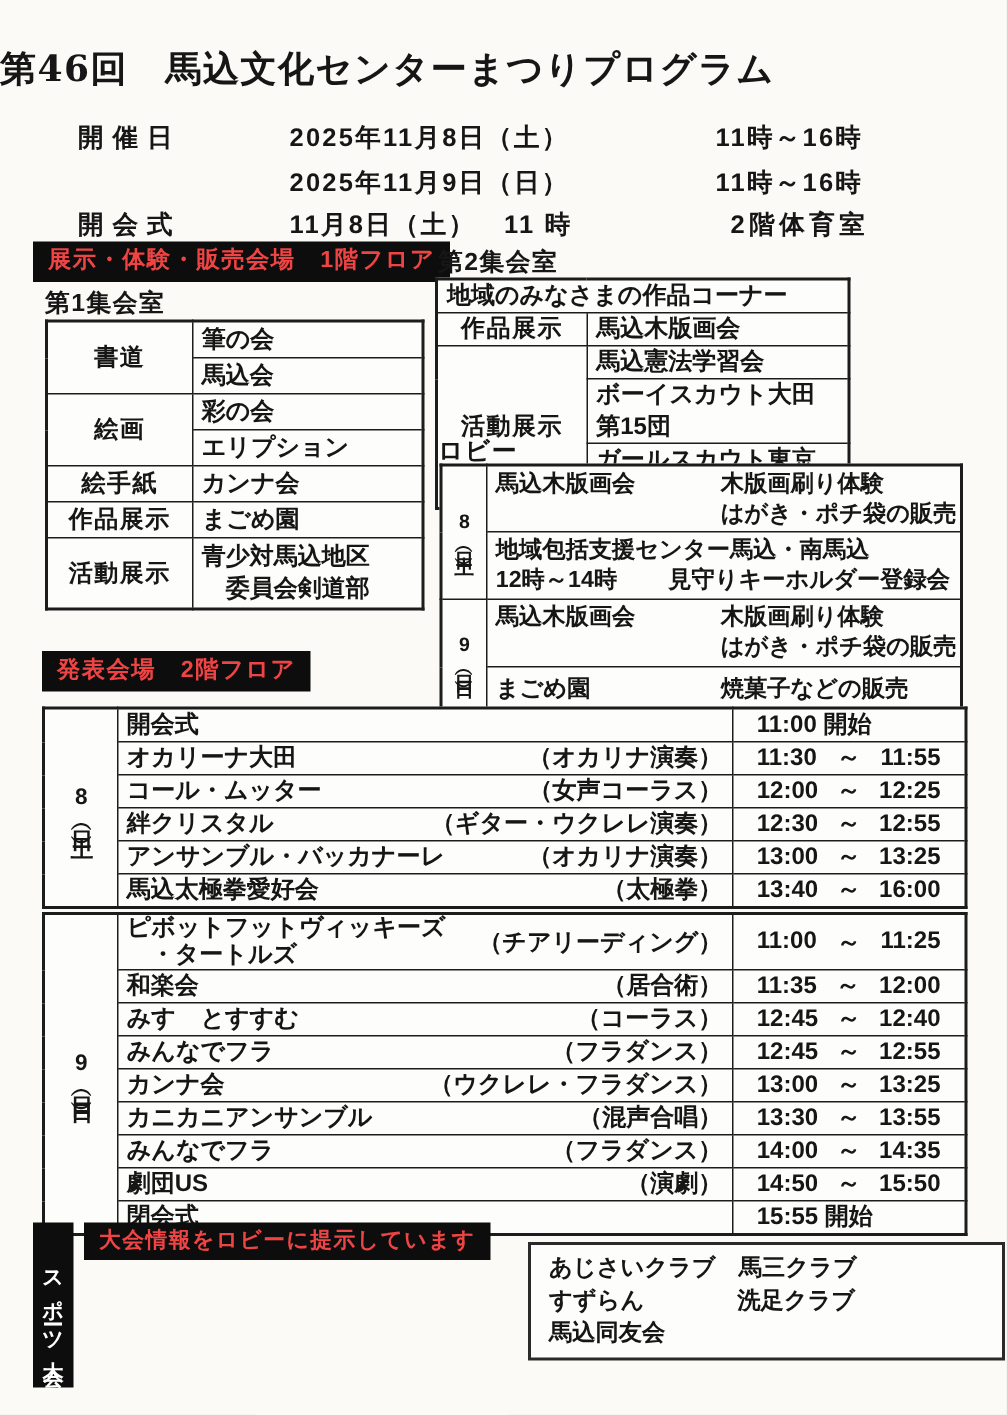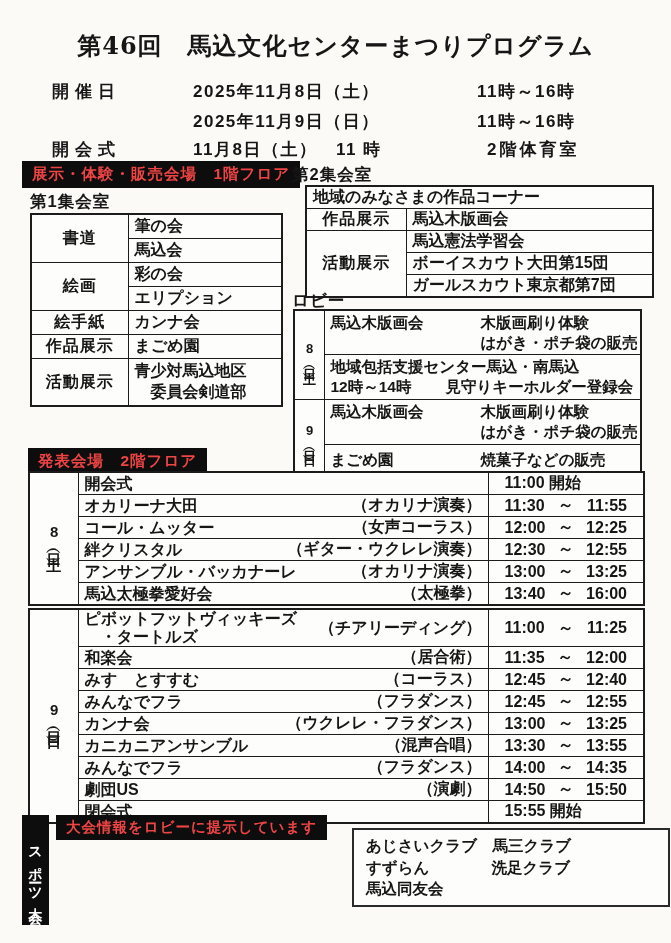--- a/index.html
+++ b/index.html
@@ -6,21 +6,21 @@
   body{
     width:671px;height:943px;
     background:#e9e8e4;
     font-family:"Liberation Sans","DejaVu Sans",sans-serif;
     font-weight:bold;color:#161616;
   }
   .page{position:relative;width:671px;height:943px;background:#fbfaf7;overflow:hidden;}
   .abs{position:absolute;}
 
   .title{
-    left:0;top:30px;width:100%;text-align:center;
+    left:0;top:30px;width:100%;
     font-family:"DejaVu Serif","Liberation Serif",serif;
     font-size:24px;letter-spacing:1px;
   }
   .hline{font-size:17px;white-space:nowrap;}
   .ls6{letter-spacing:6px;}
   .ls3{letter-spacing:3px;}
   .ls1{letter-spacing:1.5px;}
 
   .black-label{
     background:#0d0d0d;color:#ef4444;
@@ -80,21 +80,21 @@
   <div class="abs hline ls1" style="left:477px;top:80px;">11時～16時</div>
   <div class="abs hline ls1" style="left:193px;top:110px;">2025年11月9日（日）</div>
   <div class="abs hline ls1" style="left:477px;top:110px;">11時～16時</div>
   <div class="abs hline ls6" style="left:52px;top:138px;">開会式</div>
   <div class="abs hline ls1" style="left:193px;top:138px;">11月8日（土）　11 時</div>
   <div class="abs hline ls3" style="left:487px;top:138px;">2階体育室</div>
 
   <div class="abs black-label" style="left:22px;top:161px;">展示・体験・販売会場　1階フロア</div>
 
   <div class="abs room-title" style="left:292px;top:164px;">第2集会室</div>
-  <table class="abs doc" style="left:305px;top:185px;width:349px;">
+  <table class="abs doc" style="left:290px;top:185px;width:277px;">
     <colgroup>
         <col style="width:100px;">
         <col>
       </colgroup>
     <tbody>
         <tr>
           <td colspan="2" class="grp" style="height:21px;">地域のみなさまの作品コーナー</td>
         </tr>
     <tr>
       <td class="cat" style="height:21px;">作品展示</td>
@@ -200,21 +200,21 @@
       <td class="lob-cell" style="height:29px;">
         <div class="lob-line">
               <span class="lob-c1 w150">まごめ園</span>
               <span>焼菓子などの販売</span>
             </div>
       </td>
     </tr>
   </tbody>
     </table>
 
-  <div class="abs black-label" style="left:28px;top:448px;">発表会場　2階フロア</div>
+  <div class="abs black-label" style="left:28px;top:434px;">発表会場　2階フロア</div>
 
   <table class="abs doc sch" style="left:28px;top:471px;width:617px;">
     <colgroup>
         <col style="width:49px;">
         <col style="width:410px;">
         <col>
       </colgroup>
     <tbody>
         <tr>
       <td class="day-cell" rowspan="6"><span class="vtext" style="font-size:15px;">8日（土）</span></td>

